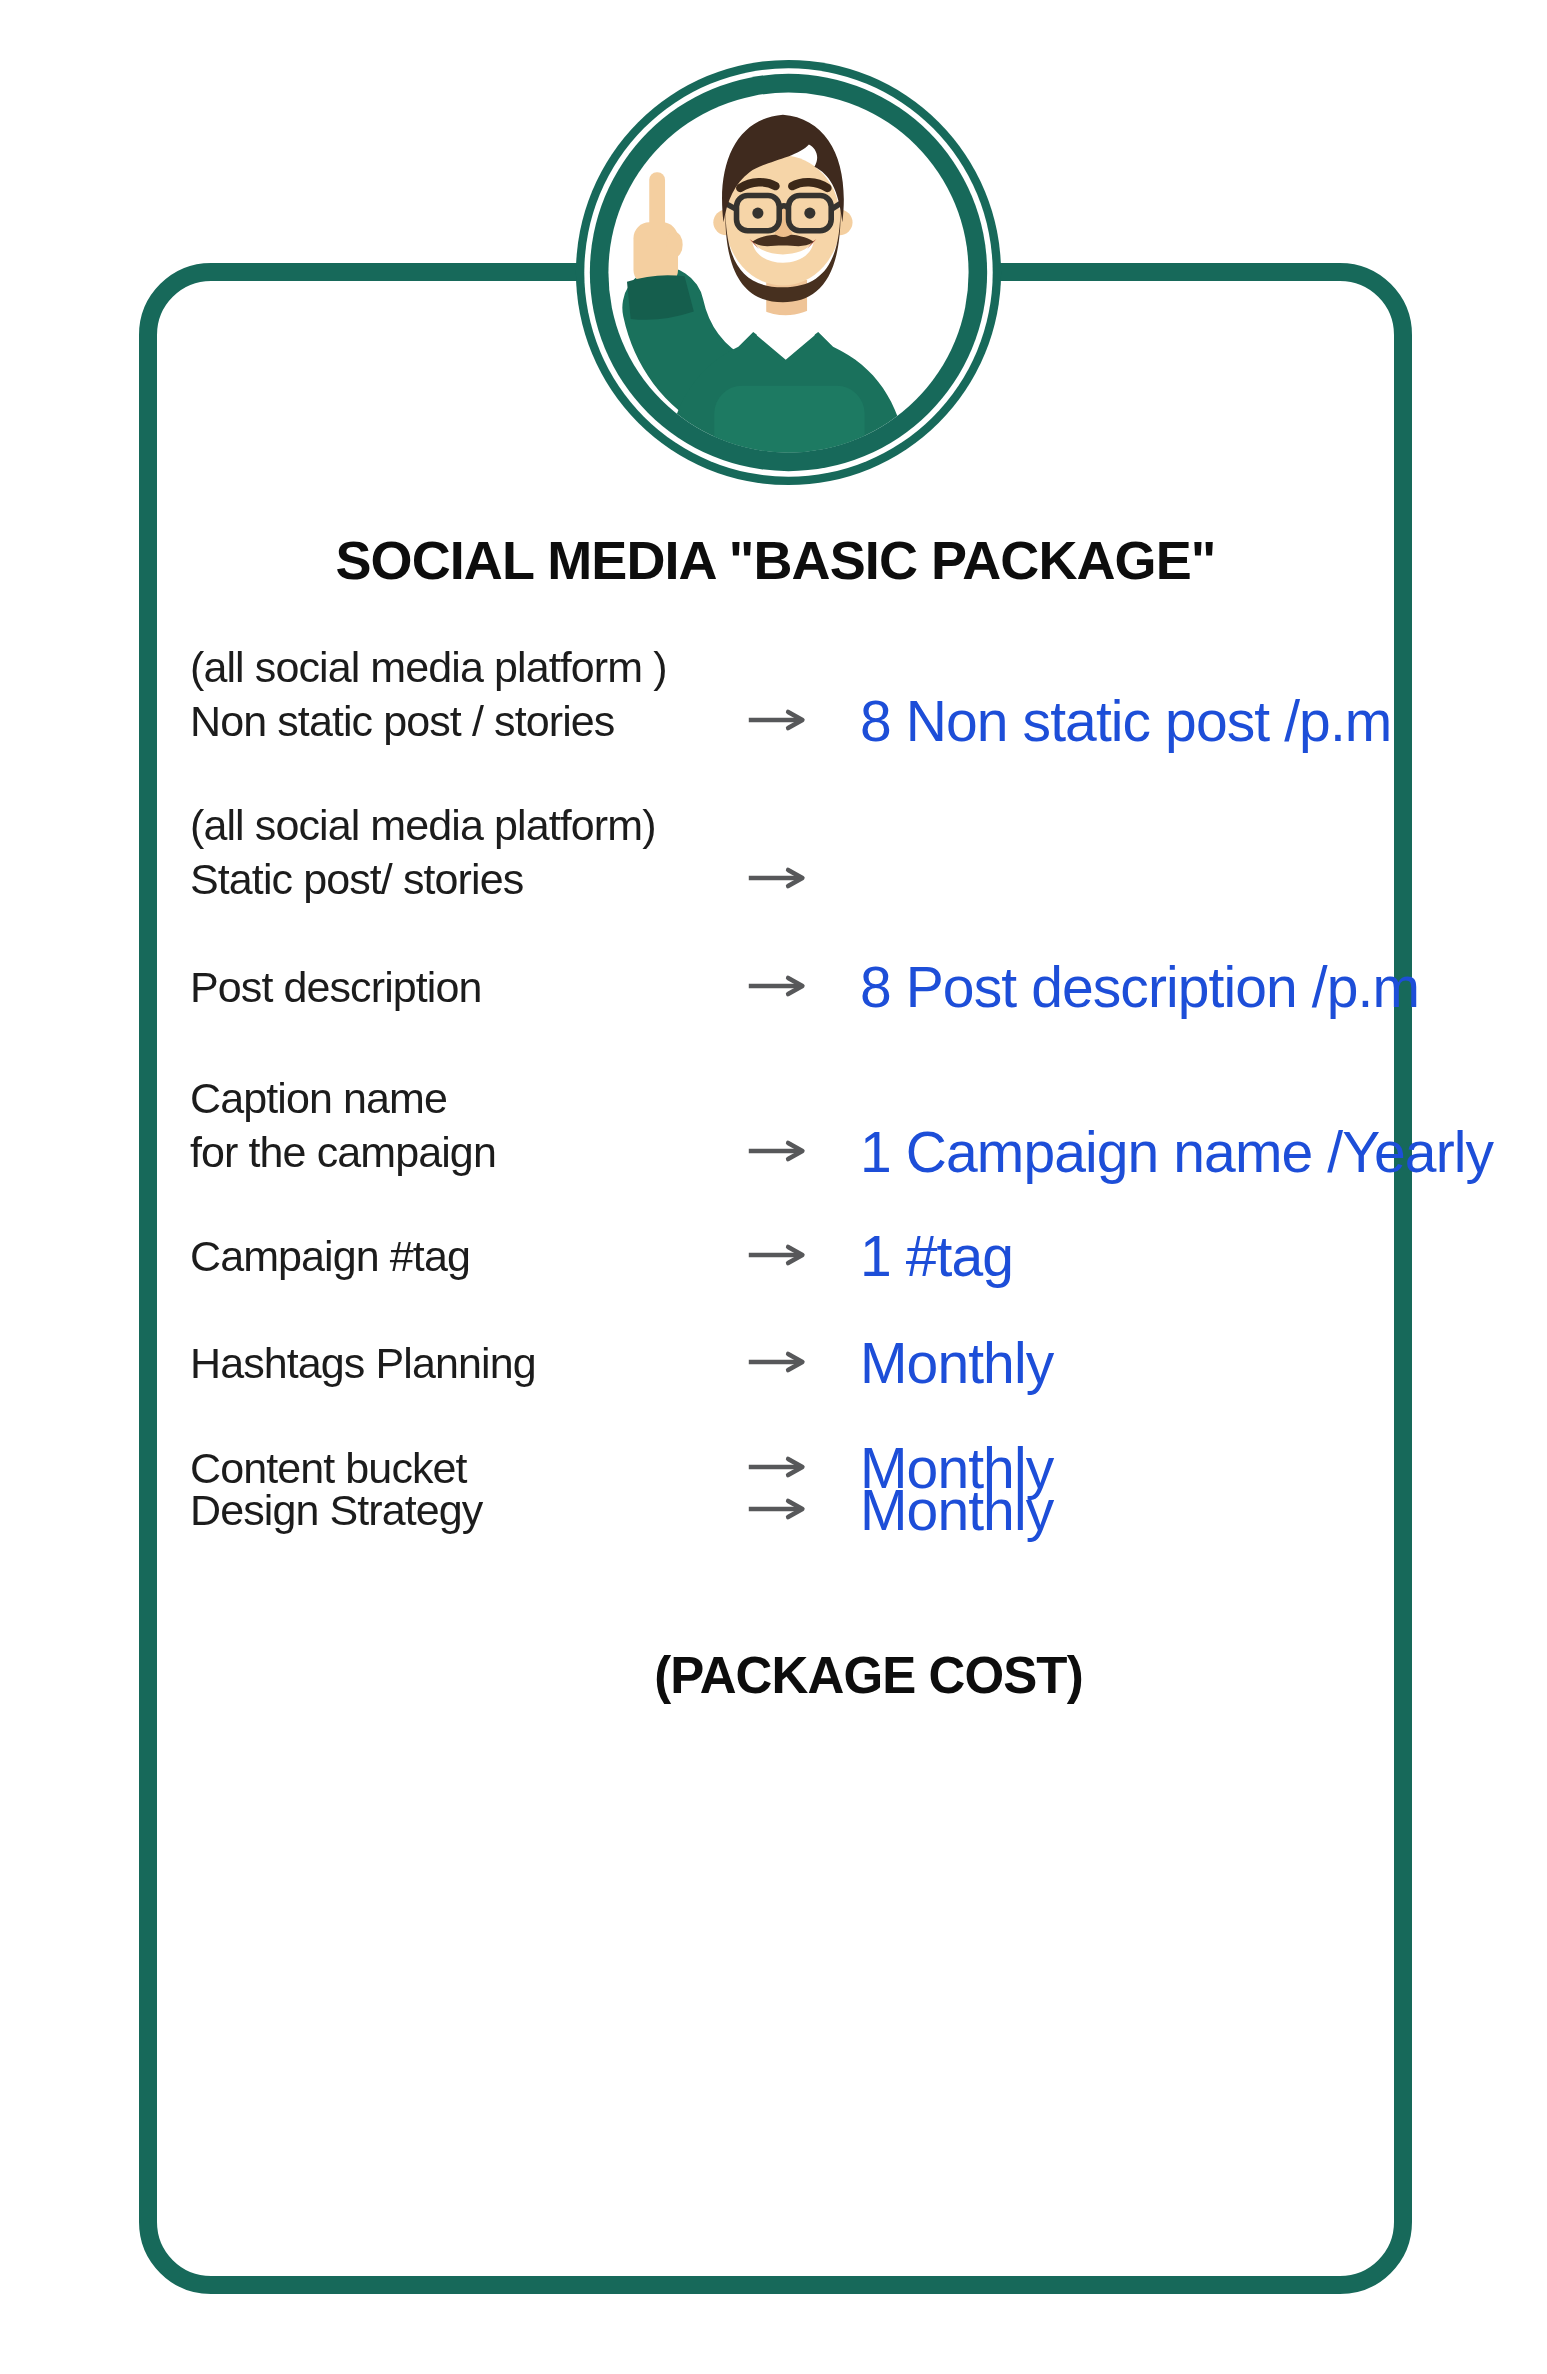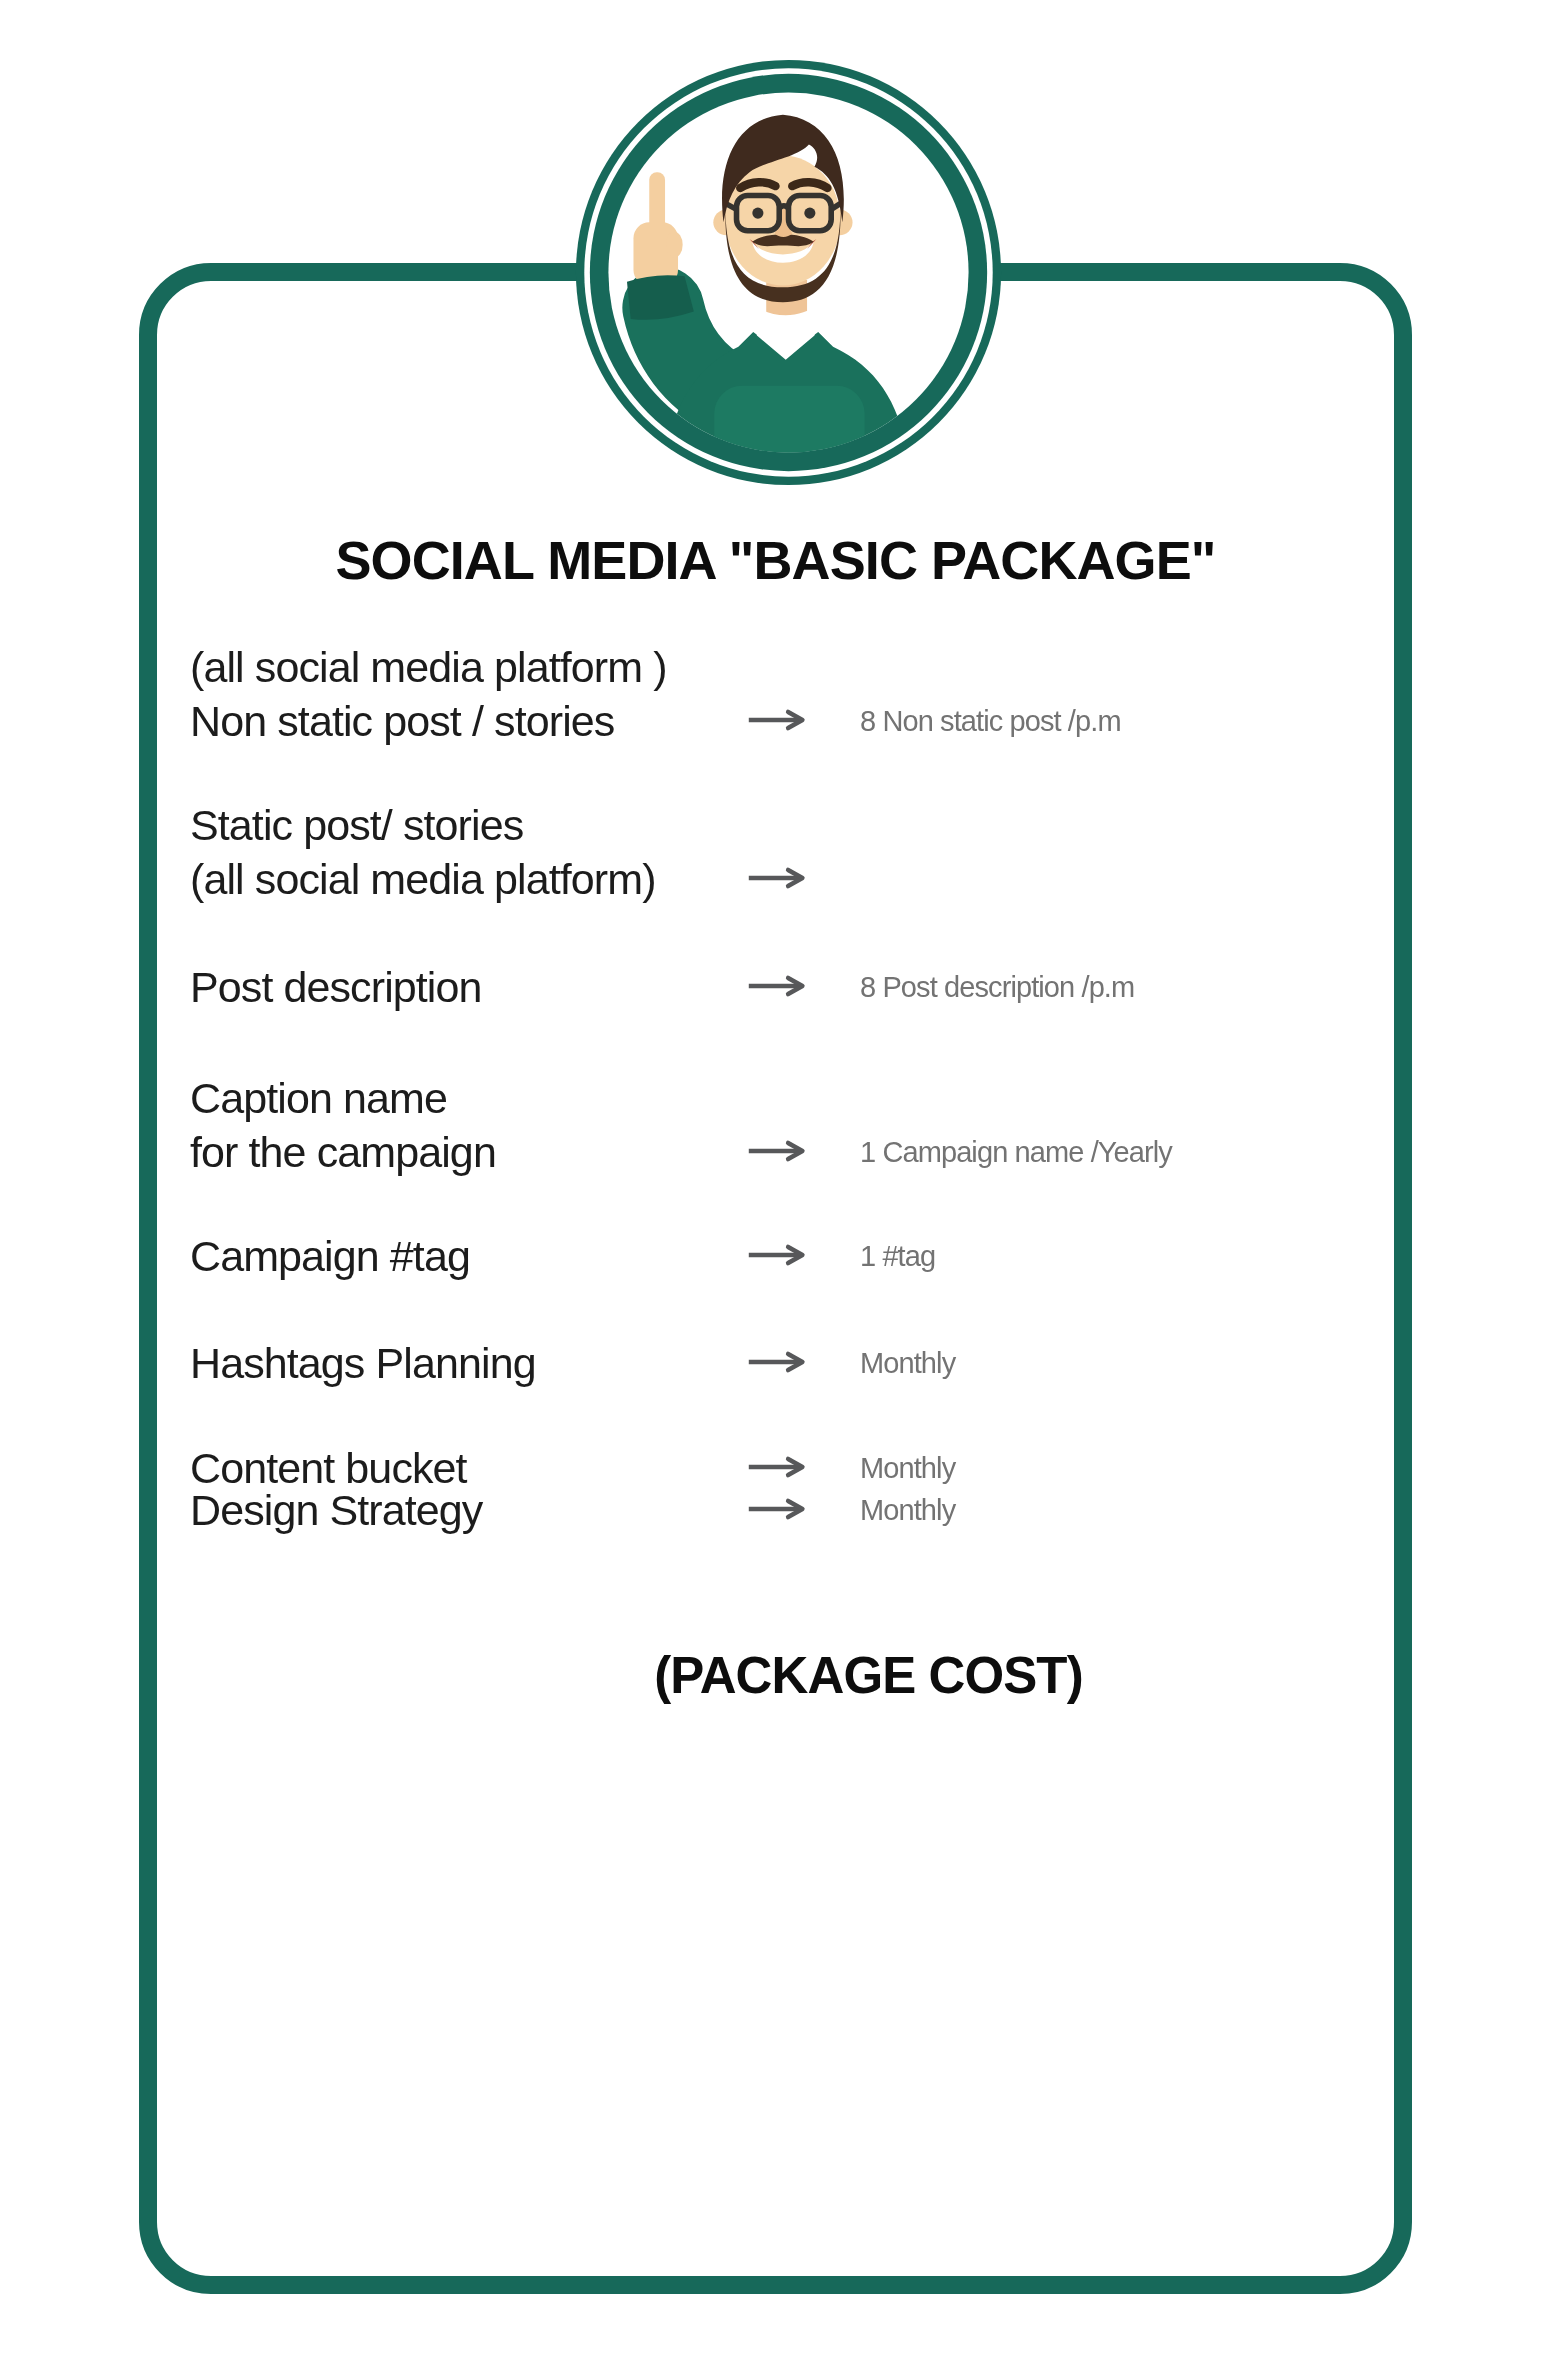--- a/index.html
+++ b/index.html
@@ -20,22 +20,22 @@
     font-size:54px;font-weight:bold;letter-spacing:-0.9px;color:#0d0d0d;z-index:1;
     white-space:nowrap;
   }
   .row{position:absolute;left:190px;width:1222px;z-index:1;}
   .label span{
     display:block;font-size:43px;line-height:54px;letter-spacing:-0.9px;
     white-space:nowrap;color:#1c1c1c;
   }
   .arrow{position:absolute;left:557px;top:14px;width:59px;height:24px;}
   .value{
-    position:absolute;left:670px;top:0;font-size:29px;line-height:54px;
-    letter-spacing:-0.9px;white-space:nowrap;color:#737373;
+    position:absolute;left:670px;top:0;font-size:57px;line-height:54px;
+    letter-spacing:-0.9px;white-space:nowrap;color:#1d4ed8;
   }
   .row.two .arrow{top:68px;}
   .row.two .value{top:54px;}
   .cost{
     position:absolute;left:139px;top:1647px;width:1459px;text-align:center;
     font-weight:bold;font-size:51px;line-height:58px;letter-spacing:-0.9px;
     color:#0d0d0d;z-index:1;white-space:nowrap;
   }
 </style>
 </head>
@@ -116,22 +116,22 @@
   </div>
   <svg class="arrow" viewBox="0 0 66 26">
       <path d="M2 13 H58" stroke="#57585A" stroke-width="5" fill="none"></path>
       <path d="M46 4 L62 13 L46 22" stroke="#57585A" stroke-width="5" fill="none" stroke-linecap="round" stroke-linejoin="round"></path>
     </svg>
   <span class="value">8 Non static post /p.m</span>
 </div>
 
 <div class="row two" style="top:798px">
   <div class="label">
+    <span>(all social media platform)</span>
     <span>Static post/ stories</span>
-    <span>(all social media platform)</span>
   </div>
   <svg class="arrow" viewBox="0 0 66 26">
       <path d="M2 13 H58" stroke="#57585A" stroke-width="5" fill="none"></path>
       <path d="M46 4 L62 13 L46 22" stroke="#57585A" stroke-width="5" fill="none" stroke-linecap="round" stroke-linejoin="round"></path>
     </svg>
 </div>
 
 <div class="row" style="top:960px">
   <div class="label">
     <span>Post description</span>

